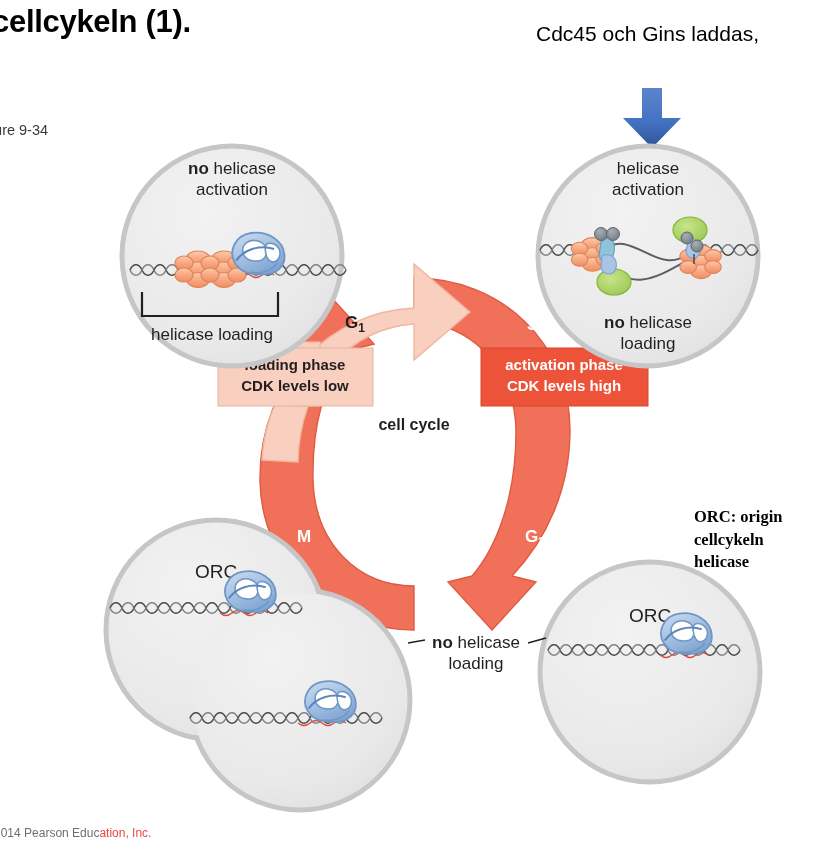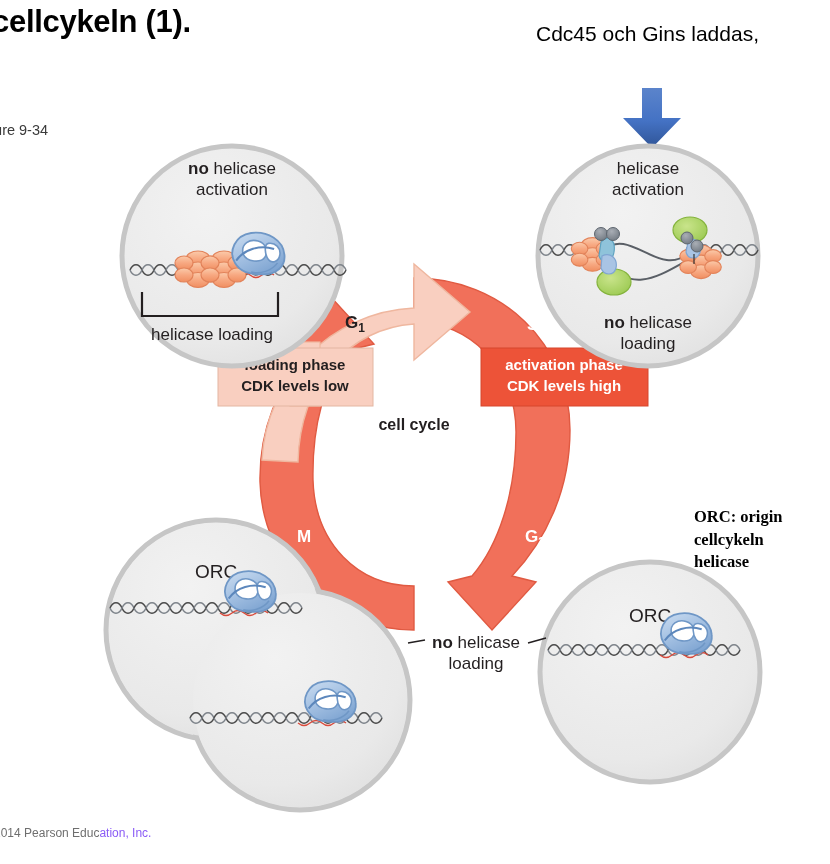--- a/index.html
+++ b/index.html
@@ -55,21 +55,21 @@
   }
   #copyright {
     position: absolute;
     left: -6px;
     top: 826px;
     font-size: 12px;
     color: #6e6e6e;
     white-space: nowrap;
   }
   #copyright .fade {
-    color: #8b5cf6;
+    color: #ef4444;
   }
 
   
   #blue-arrow {
     position: absolute;
     left: 619px;
     top: 88px;
     width: 66px;
     height: 62px;
   }

